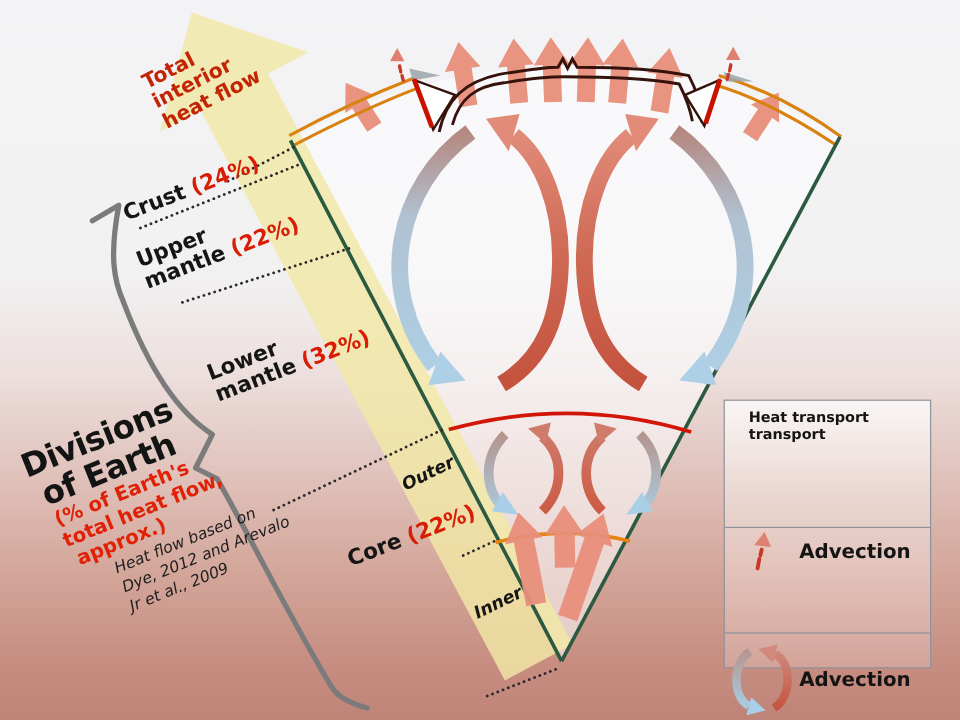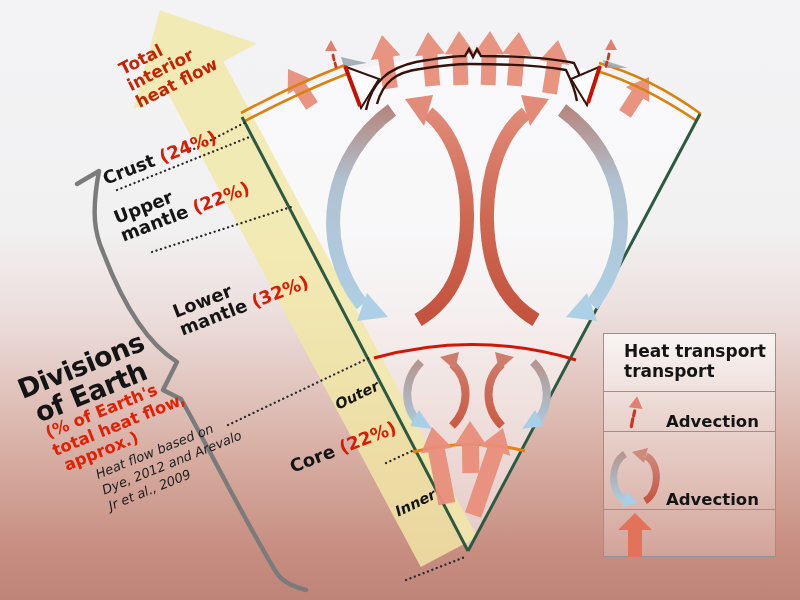--- a/index.html
+++ b/index.html
@@ -24,22 +24,22 @@
   .ttl.t2{margin-left:7px;}
   .sub{font-weight:bold;color:#e02105;font-size:16.5px;line-height:1.12;margin-left:9px;}
   .sub.s3{margin-left:14px;}
   .src{font-style:italic;color:#1d1d1d;font-size:13px;line-height:1.3;margin-left:40px;}
   .src.s1{margin-top:3px;}
   .legend{
     position:absolute;left:603px;top:333px;width:173px;height:224px;box-sizing:border-box;
     border:1.5px solid #8f949c;
     background:linear-gradient(180deg,rgba(250,247,246,0.9) 0%,rgba(245,235,232,0.55) 35%,rgba(238,216,210,0.3) 100%);
   }
-  .legend-header{height:57px;box-sizing:border-box;padding:7px 0 0 20px;font-weight:bold;font-size:17px;line-height:1.2;color:#141414;}
-  .legend-row{display:flex;align-items:flex-end;border-top:1.5px solid #8f949c;box-sizing:border-box;}
+  .legend-header{height:57px;box-sizing:border-box;padding:7px 0 0 20px;font-weight:bold;font-size:12px;line-height:1.2;color:#141414;}
+  .legend-row{display:flex;align-items:center;border-top:1.5px solid #8f949c;box-sizing:border-box;margin-top:48px;}
   .row-advection{height:40px;}
   .row-convection{height:78px;}
   .row-conduction{height:48px;}
   .legend-icon{width:62px;display:flex;justify-content:center;align-items:center;}
   .legend-label{font-weight:bold;font-size:16.5px;color:#141414;}
 </style>
 </head>
 <body>
 
 <div class="stage">

